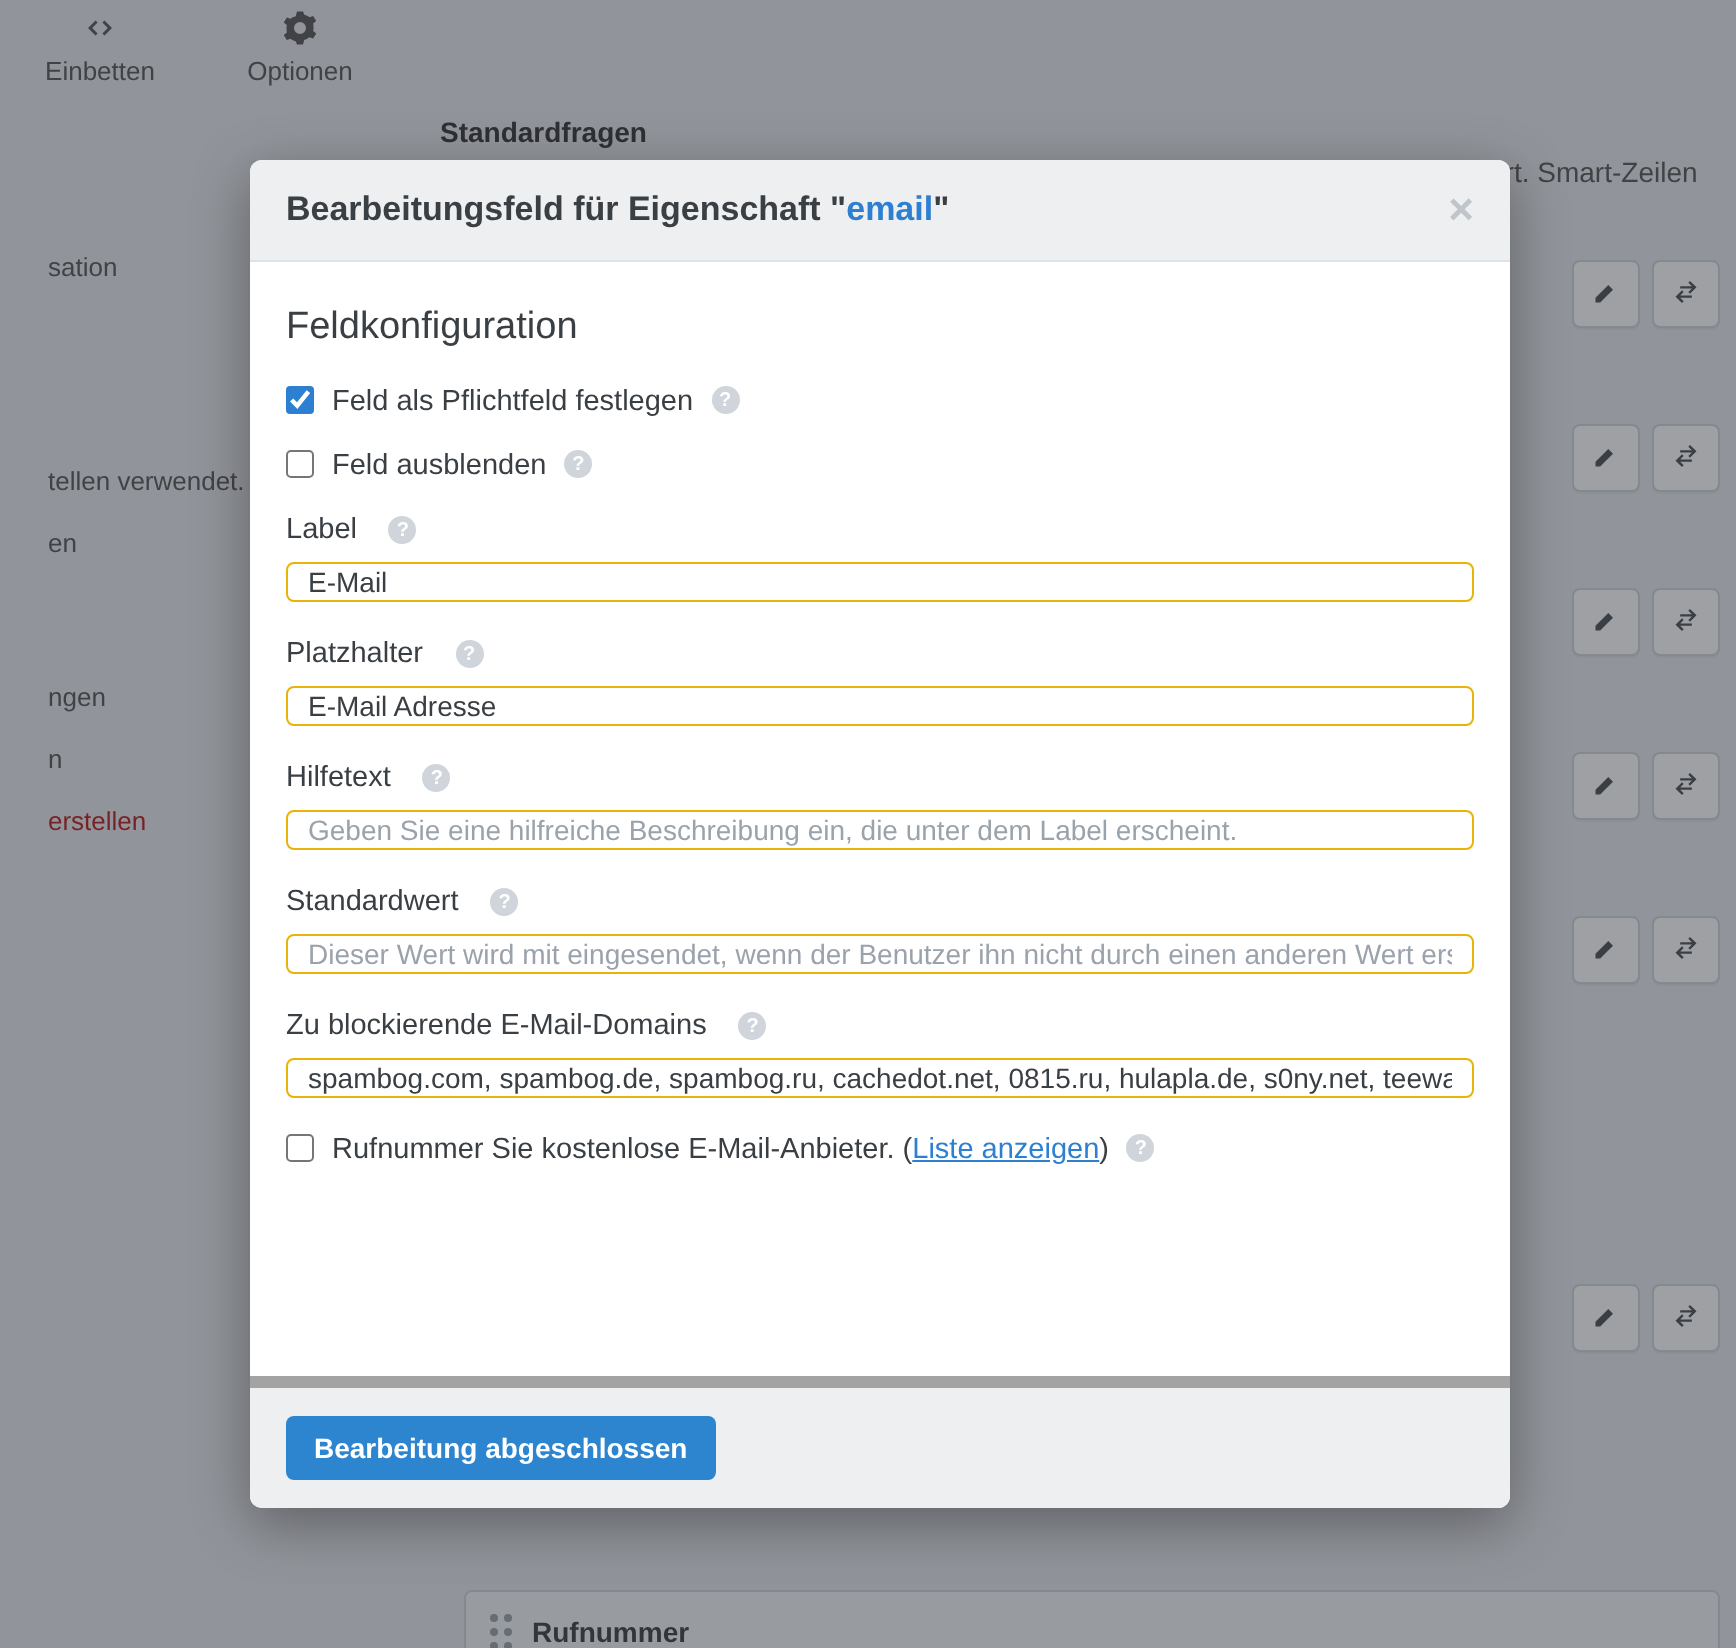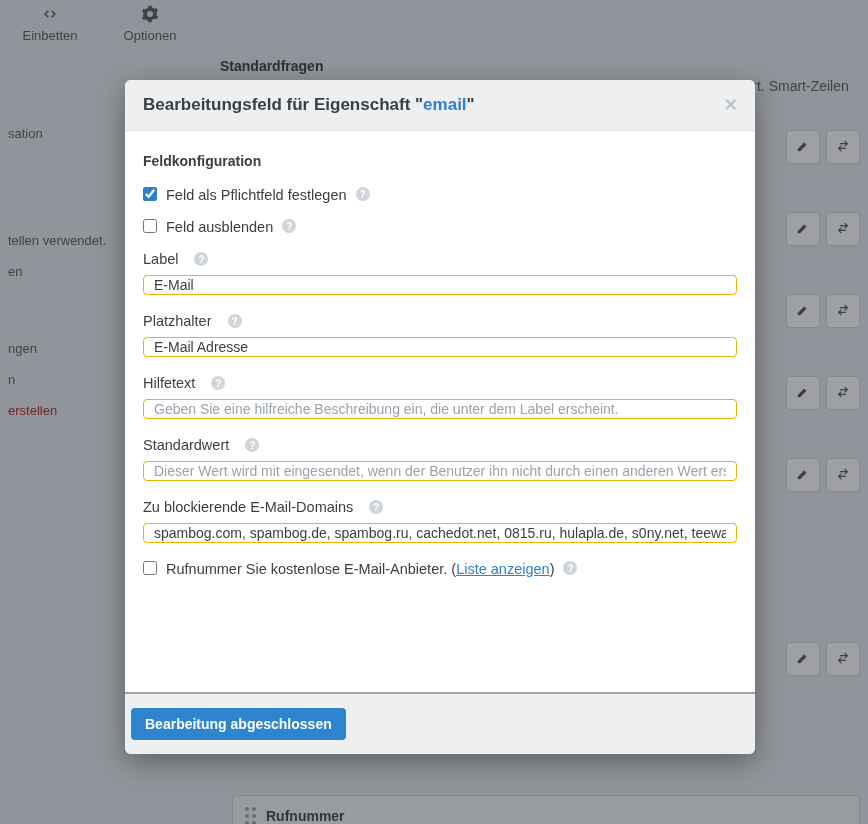--- a/index.html
+++ b/index.html
@@ -4,47 +4,47 @@
 <style>
 html,body{margin:0;padding:0;font-family:-apple-system,BlinkMacSystemFont,"Segoe UI",Helvetica,Arial,sans-serif;background:#e7eaee;color:#3a3f44;font-size:14px}
 .page{width:868px;height:824px;position:relative;overflow:hidden;background:#e7eaee}
 .overlay{position:absolute;inset:0;background:rgba(40,45,50,.45)}
 .bg{position:absolute;inset:0;filter:none}
 .bg .topbar{position:absolute;left:0;top:0;height:48px;width:200px;display:flex}
 .topitem{flex:1;display:flex;flex-direction:column;align-items:center;justify-content:center;color:#555;font-size:13px;gap:2px}
 .topitem svg{width:18px;height:18px;fill:#555}
 .bg .main{position:absolute;left:200px;top:0;right:0;bottom:0}
 .bg .leftlabels{position:absolute;left:0;top:110px;width:200px;color:#555;font-size:13px;padding:0 8px;box-sizing:border-box}
-.bg .leftlabels div{margin:16px 0}
+.bg .leftlabels div{margin:16px 16px}
 .bg .leftlabels .link{color:#b91c1c}
 .bg .main .secheader{position:relative;top:58px;left:20px;color:#333;font-size:14px;font-weight:600}
 .bg .main .secdesc{position:relative;top:62px;left:20px;color:#555;font-size:14px}
 .bg .rows{position:absolute;right:8px;top:130px}
 .bgrow{display:flex;gap:6px;margin-bottom:48px}
 .icobtn{width:32px;height:32px;border:1px solid #cfd5db;border-radius:4px;background:#fff;display:flex;align-items:center;justify-content:center;box-shadow:0 1px 0 rgba(0,0,0,.03)}
 .icobtn svg{width:14px;height:14px;fill:#4a4f55}
 .bg .bottomnote{position:absolute;left:600px;top:672px;color:#555;font-size:14px}
 .bg .bottomrow{position:absolute;left:232px;right:8px;top:795px;height:40px;border:1px solid #cfd5db;border-radius:4px;background:#f5f7f9;display:flex;align-items:center;padding:0 12px;gap:10px;color:#3a3f44;font-weight:600}
 .bg .gripdots{display:grid;grid-template-columns:repeat(2,4px);grid-template-rows:repeat(3,4px);gap:3px}
 .bg .gripdots span{width:4px;height:4px;border-radius:50%;background:#9aa2ab}
 .modal{position:absolute;left:125px;top:80px;width:630px;height:674px;background:#fff;border-radius:6px;box-shadow:0 8px 28px rgba(0,0,0,.35);display:flex;flex-direction:column;overflow:hidden}
 .modal-head{background:#edeff1;border-bottom:1px solid #dfe3e6;padding:14px 18px;display:flex;justify-content:space-between;align-items:center}
 .modal-head h3{margin:0;font-size:17px;font-weight:600;color:#3a3f44}
 .modal-head a{color:#2d7fd2;text-decoration:none}
 .modal-close{color:#bfc5cb;font-size:22px;font-weight:700;line-height:1}
 .modal-body{padding:16px 18px 10px 18px;flex:1;overflow:auto}
-.modal-body h4{margin:6px 0 18px 0;font-size:14px;font-weight:700;color:#3a3f44}
+.modal-body h4{margin:6px 0 18px 0;font-size:19px;font-weight:400;color:#3a3f44}
 .chkrow{display:flex;align-items:flex-start;gap:9px;margin:0 0 16px 0;font-size:14.5px;color:#3a3f44}
 .chkrow input{width:14px;height:14px;accent-color:#2d7fd2;margin:0}
 .helpq{width:14px;height:14px;border-radius:50%;background:#cfd5db;color:#fff;display:inline-flex;align-items:center;justify-content:center;font-size:10px;font-weight:700}
 .field{margin:0 0 18px 0}
 .field label{display:flex;align-items:center;gap:16px;font-size:14.5px;color:#3a3f44;margin-bottom:8px}
 .field input[type="text"]{width:100%;box-sizing:border-box;height:20px;border:1px solid #eab308;border-radius:4px;padding:0 10px;font-size:14px;color:#3a3f44;background:#fff}
 .field input::placeholder{color:#9aa2ab}
-.modal-foot{background:#edeff1;border-top:2px solid #a3a3a3;padding:14px 6px}
+.modal-foot{background:#edeff1;border-top:6px solid #a3a3a3;padding:14px 18px}
 .btn-primary{background:#2d85d0;color:#fff;border:none;border-radius:4px;padding:8px 14px;font-size:14px;font-weight:600}
 .linkblue{color:#2d7fd2}
 </style>
 </head>
 <body>
 
 <div class="page">
 
   <div class="bg">
     <div class="topbar">

